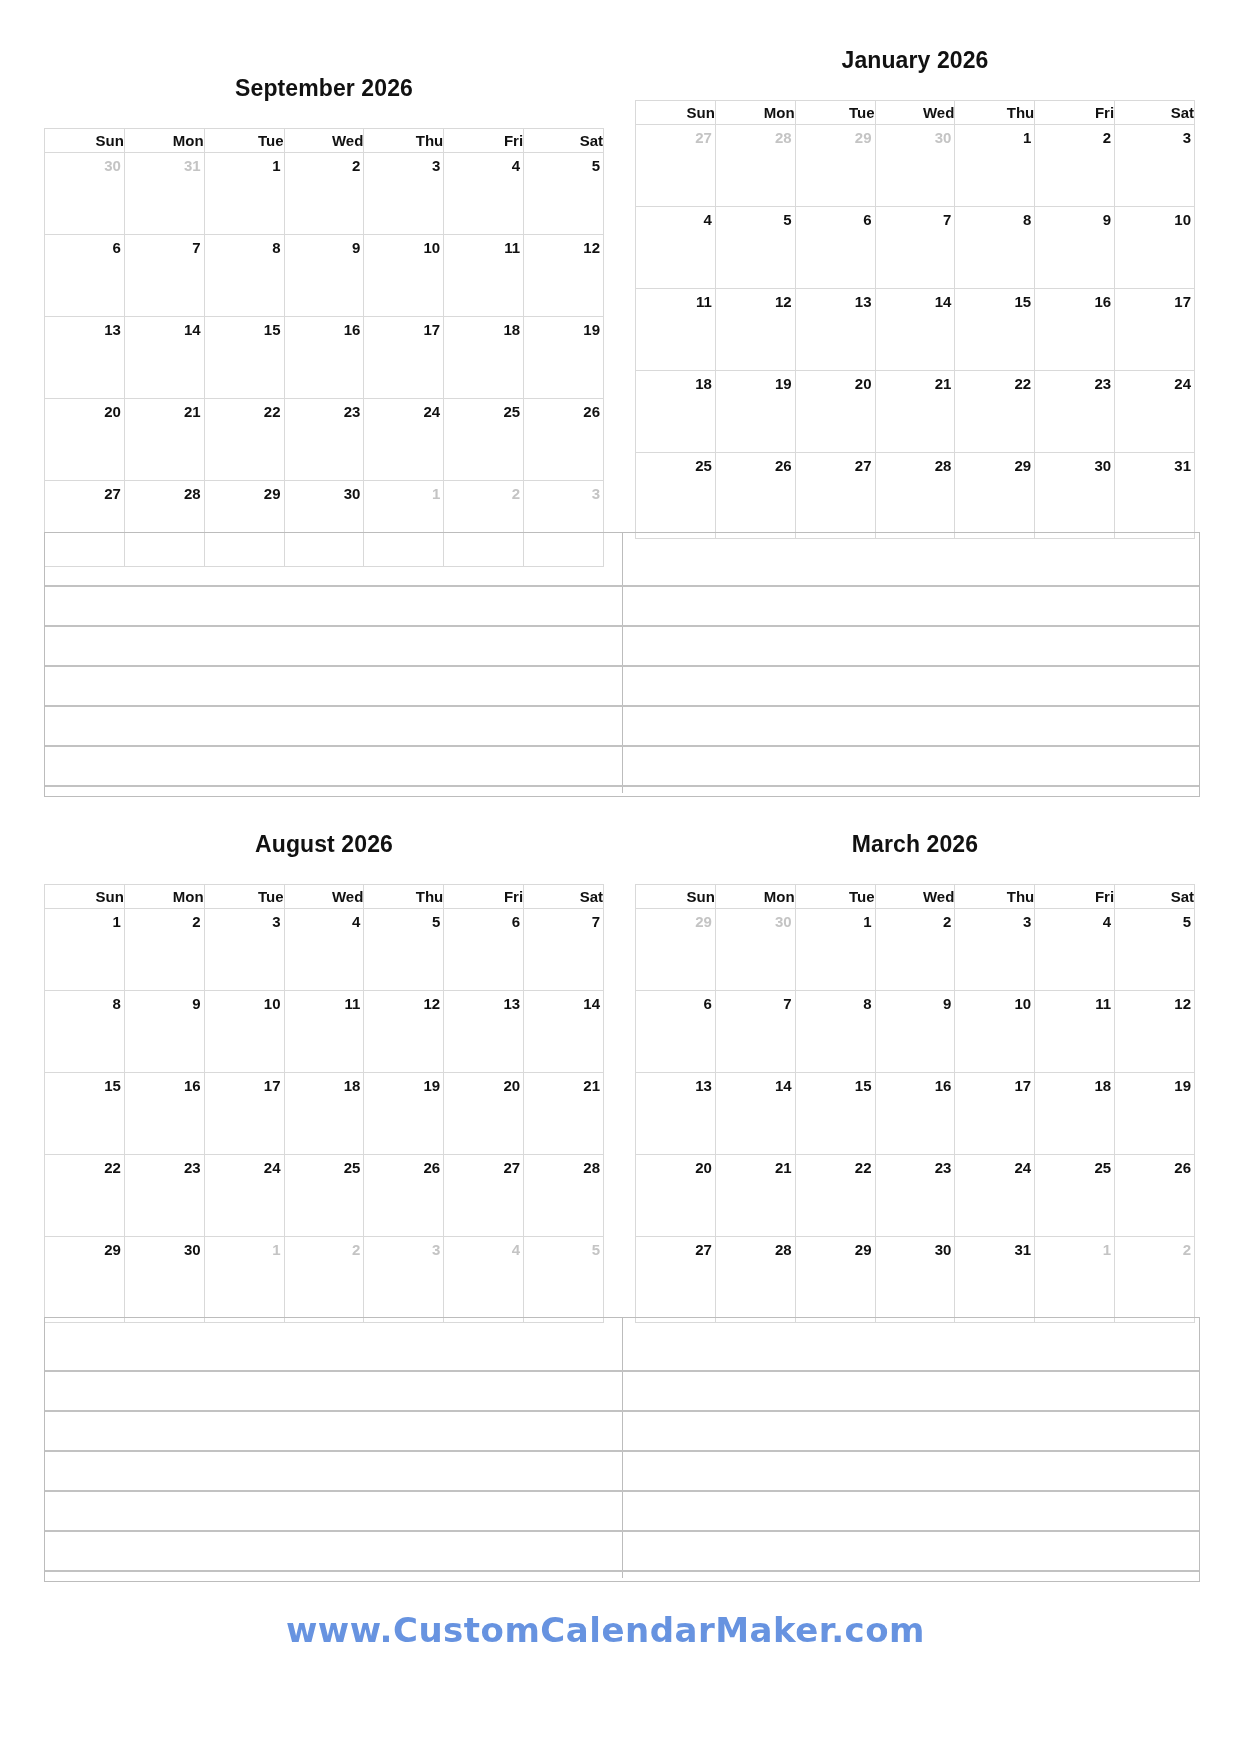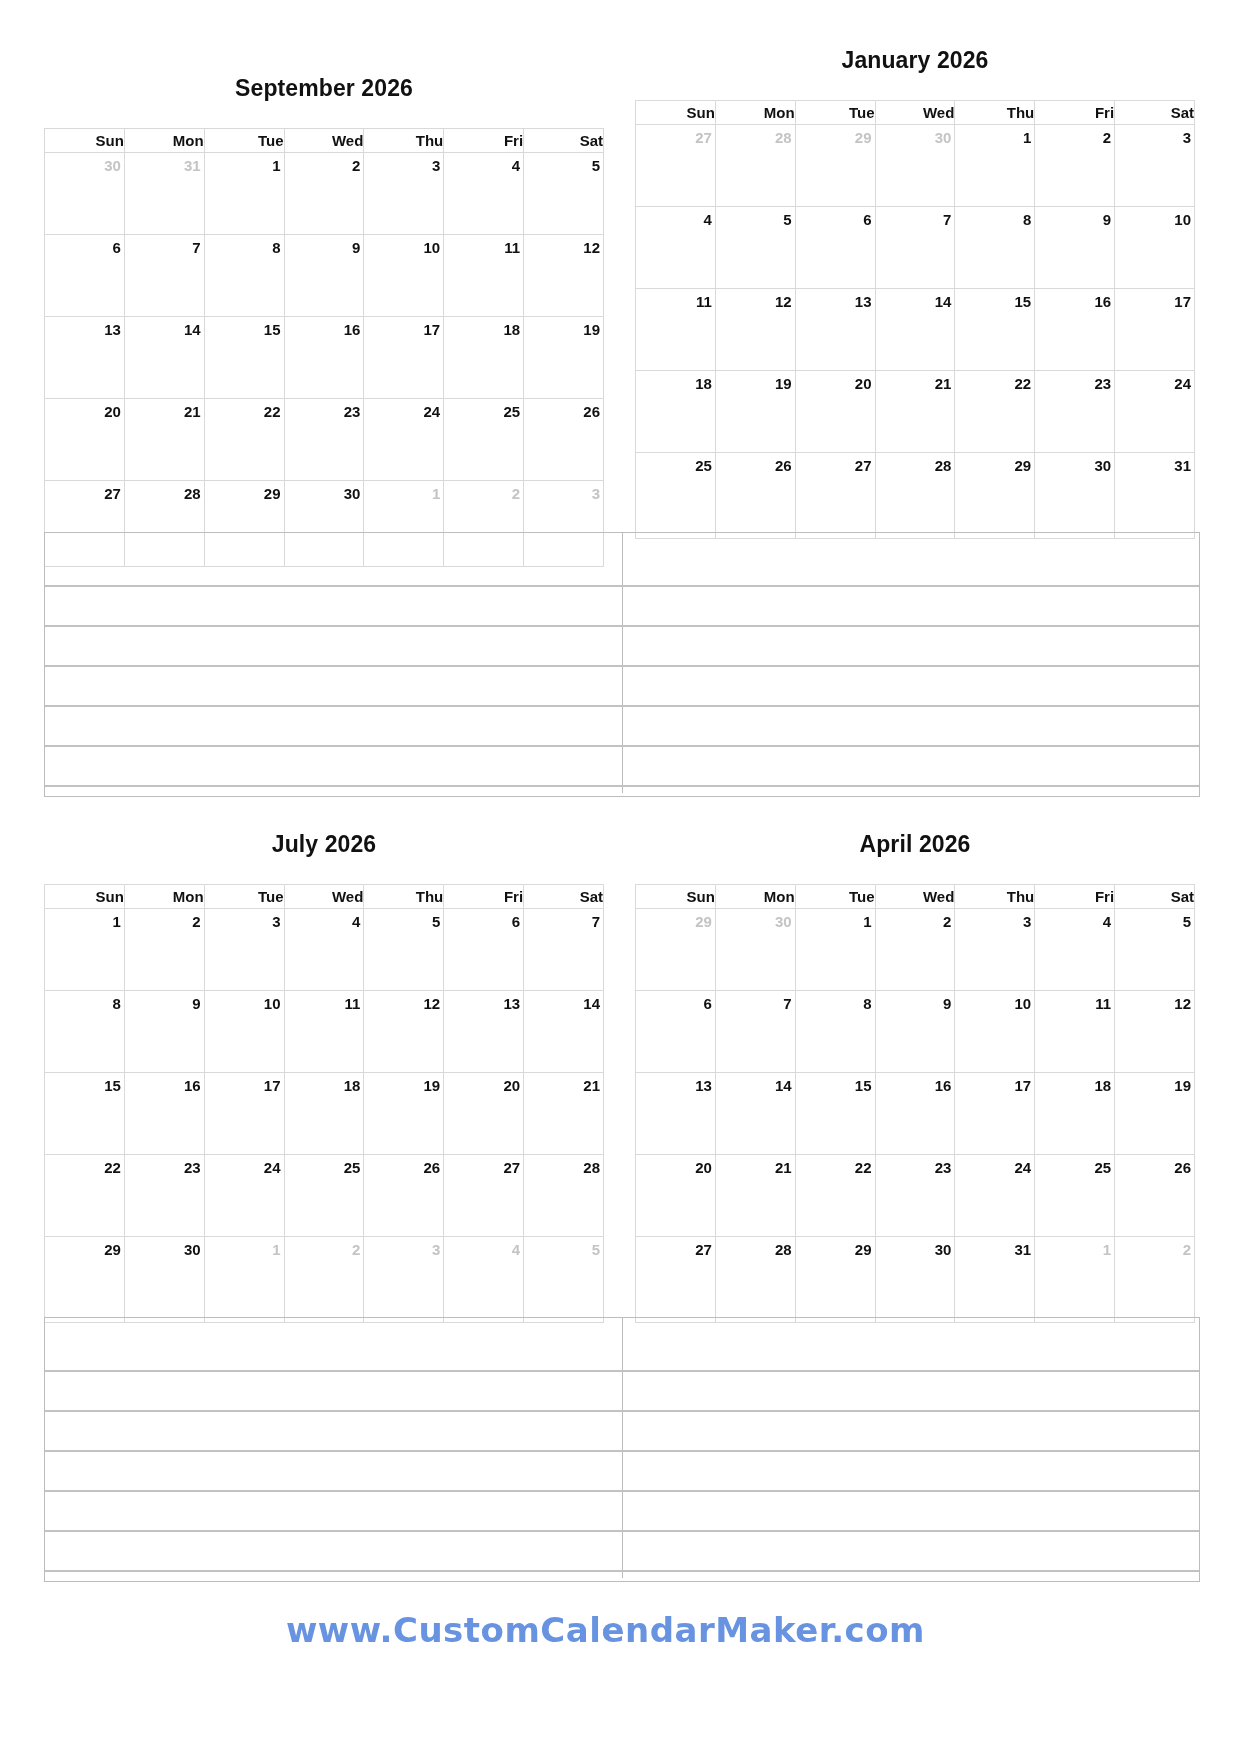--- a/index.html
+++ b/index.html
@@ -182,21 +182,21 @@
       <div class="cell left"></div>
       <div class="cell"></div>
     </div>
     <div class="row tail">
       <div class="cell left"></div>
       <div class="cell"></div>
     </div>
   </div>
 
 <div class="month" style="left:44px; top:824px;">
-  <div class="month-title">July 2026</div>
+  <div class="month-title">August 2026</div>
   <table class="cal">
       <thead>
         <tr>
           <th>Sun</th>
           <th>Mon</th>
           <th>Tue</th>
           <th>Wed</th>
           <th>Thu</th>
           <th>Fri</th>
           <th>Sat</th>
@@ -246,21 +246,21 @@
           <td class="other">2</td>
           <td class="other">3</td>
           <td class="other">4</td>
           <td class="other">5</td>
         </tr>
       </tbody>
     </table>
 </div>
 
 <div class="month" style="left:635px; top:824px;">
-  <div class="month-title">April 2026</div>
+  <div class="month-title">March 2026</div>
   <table class="cal">
       <thead>
         <tr>
           <th>Sun</th>
           <th>Mon</th>
           <th>Tue</th>
           <th>Wed</th>
           <th>Thu</th>
           <th>Fri</th>
           <th>Sat</th>

